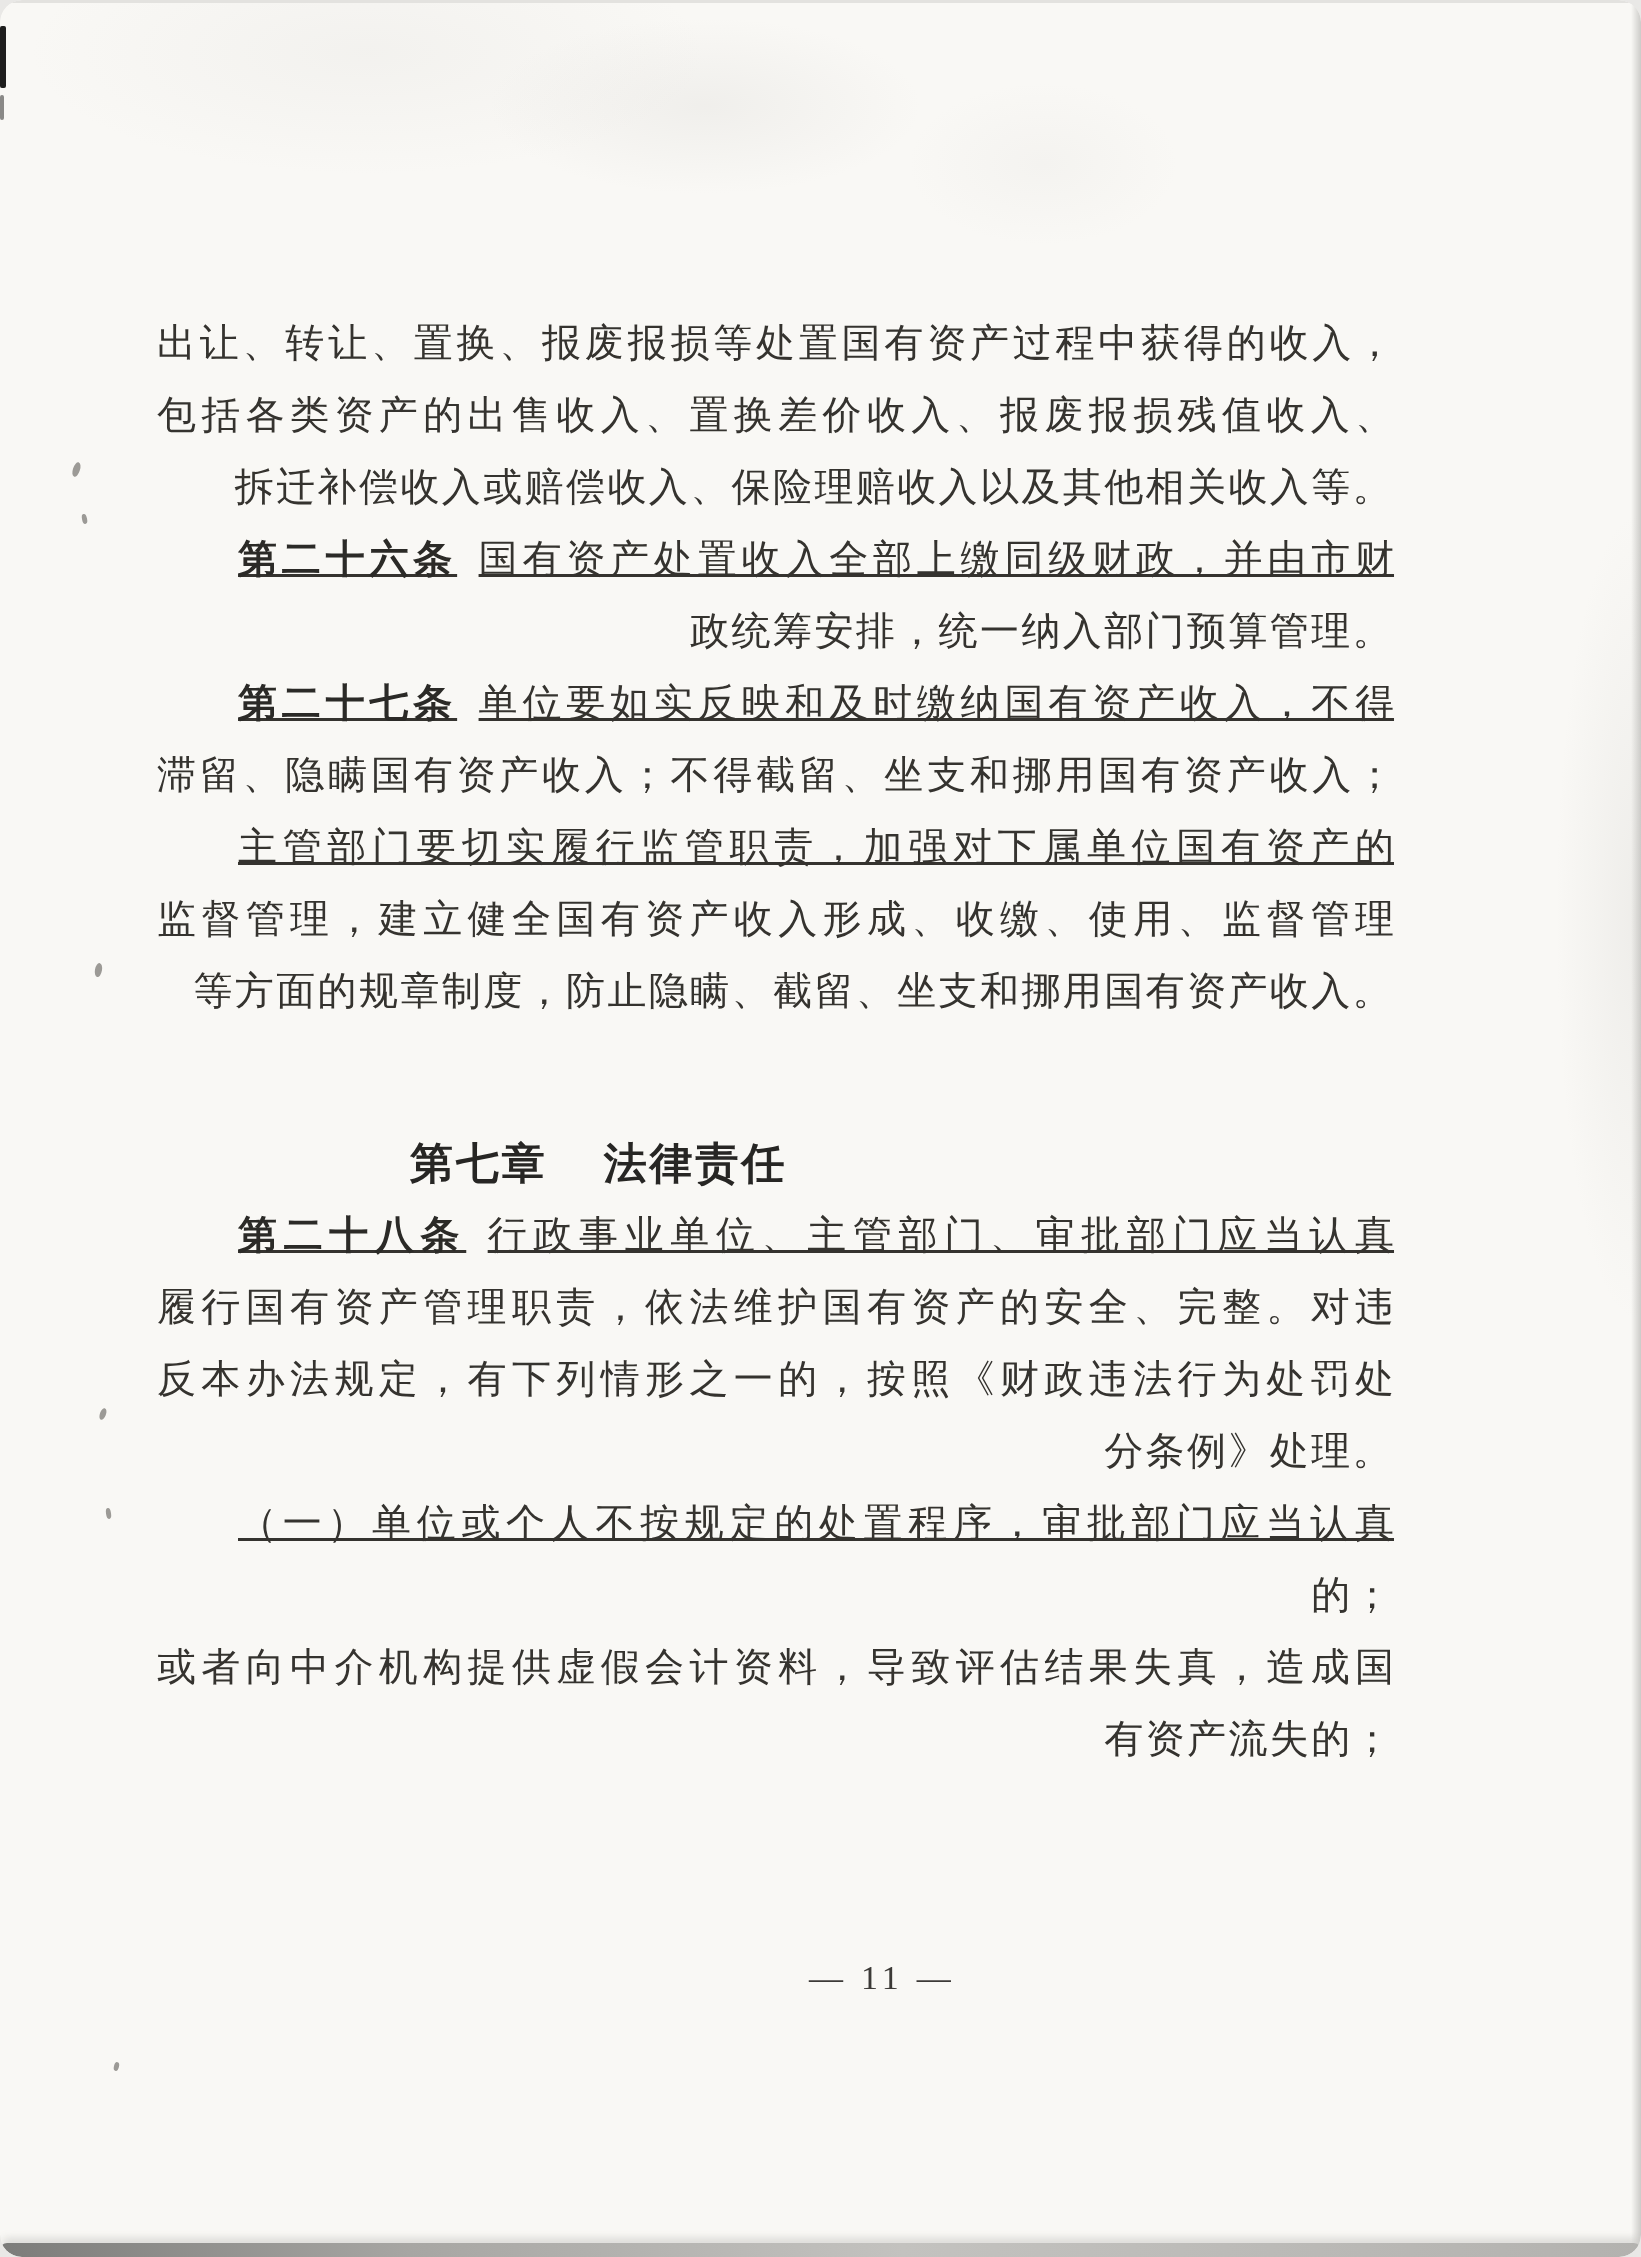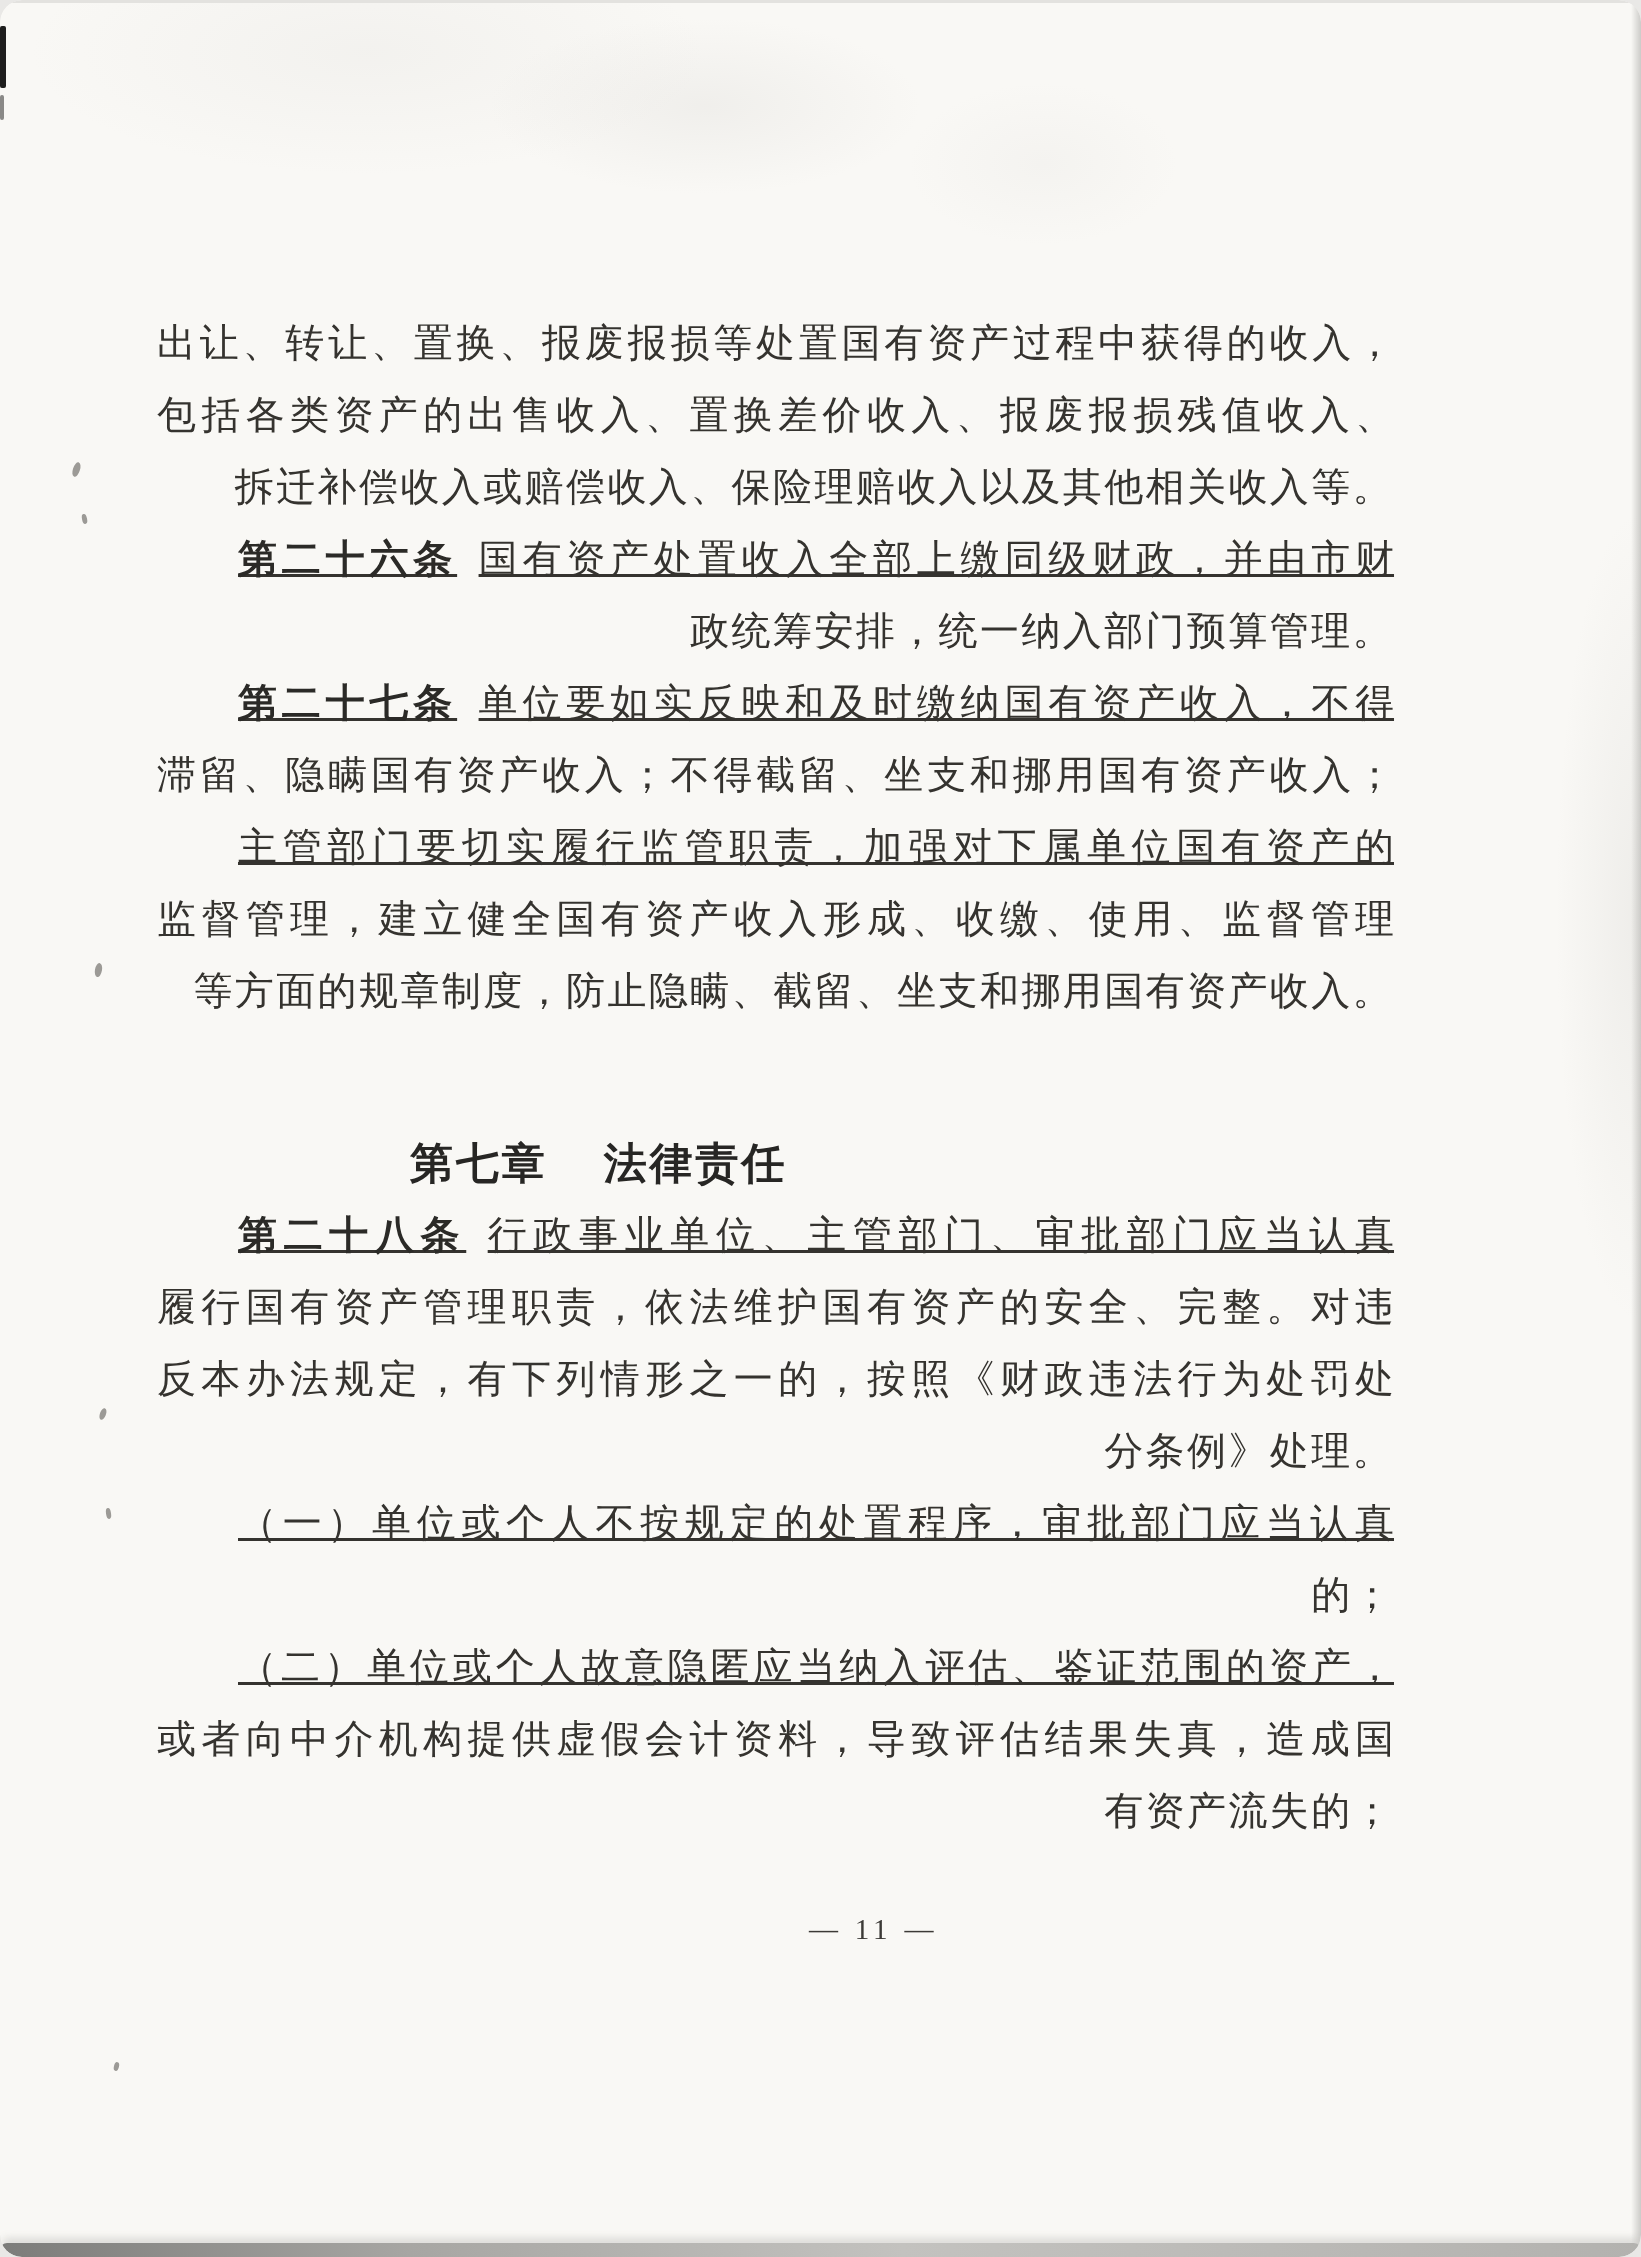--- a/index.html
+++ b/index.html
@@ -44,22 +44,22 @@
     font-weight: 700;
     font-size: 43px;
     letter-spacing: 2.9px;
     color: #272624;
   }
   .heading .chapter { margin-right: 56px; }
 
   .page-number {
     position: absolute;
     left: 809px;
-    top: 1913px;
-    font-size: 29px;
+    top: 1959px;
+    font-size: 34px;
     letter-spacing: 4.8px;
     color: #3c3a37;
   }
 
   
   .edge-top { position: absolute; left: 0; top: 0; width: 100%; height: 2.9px; background: #e3e2df; }
   .edge-right {
     position: absolute; right: 0; top: 0; width: 9.7px; height: 100%;
     background: linear-gradient(to left, #cccbc8, rgba(204,203,200,0));
   }
@@ -116,21 +116,20 @@
     </div>
 
     <div class="line fill indent"><b>第二十八条</b><span>行政事业单位、主管部门、审批部门应当认真</span></div>
     <div class="line fill"><span>履行国有资产管理职责，依法维护国有资产的安全、完整。对违</span></div>
     <div class="line fill"><span>反本办法规定，有下列情形之一的，按照《财政违法行为处罚处</span></div>
     <div class="line"><span>分条例》处理。</span></div>
 
     <div class="line fill indent"><span>（一）单位或个人不按规定的处置程序，审批部门应当认真</span></div>
     <div class="line"><span>的；</span></div>
 
-    <div class="line fill indent"><span>（二）单位或个人故意隐匿应当纳入评估、鉴证范围的资产，</span></div>
     <div class="line fill"><span>或者向中介机构提供虚假会计资料，导致评估结果失真，造成国</span></div>
     <div class="line"><span>有资产流失的；</span></div>
 
   </div>
 
   <div class="page-number">— 11 —</div>
 
 </div>
 
 

